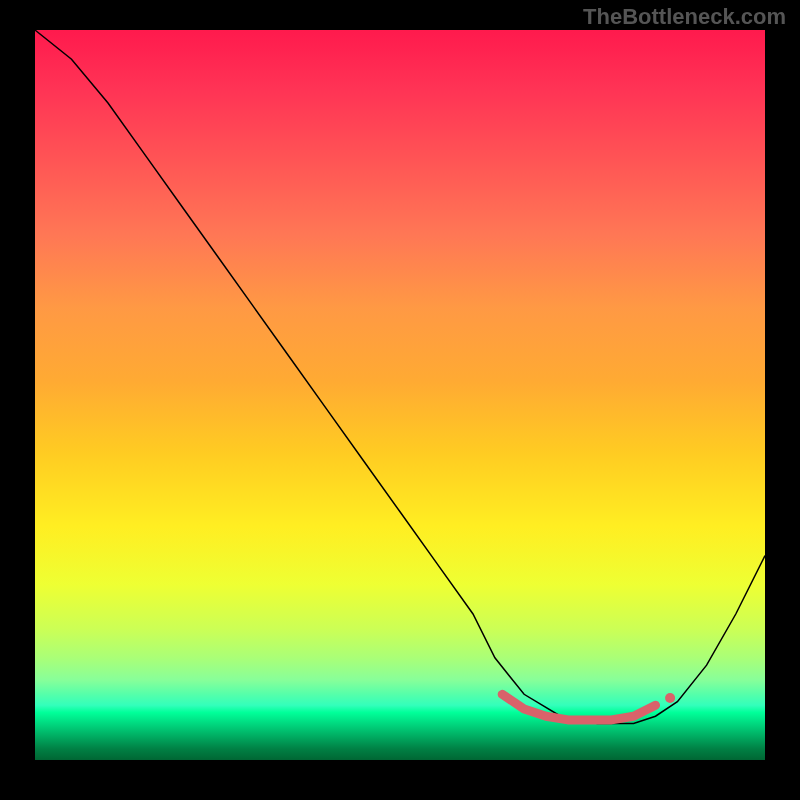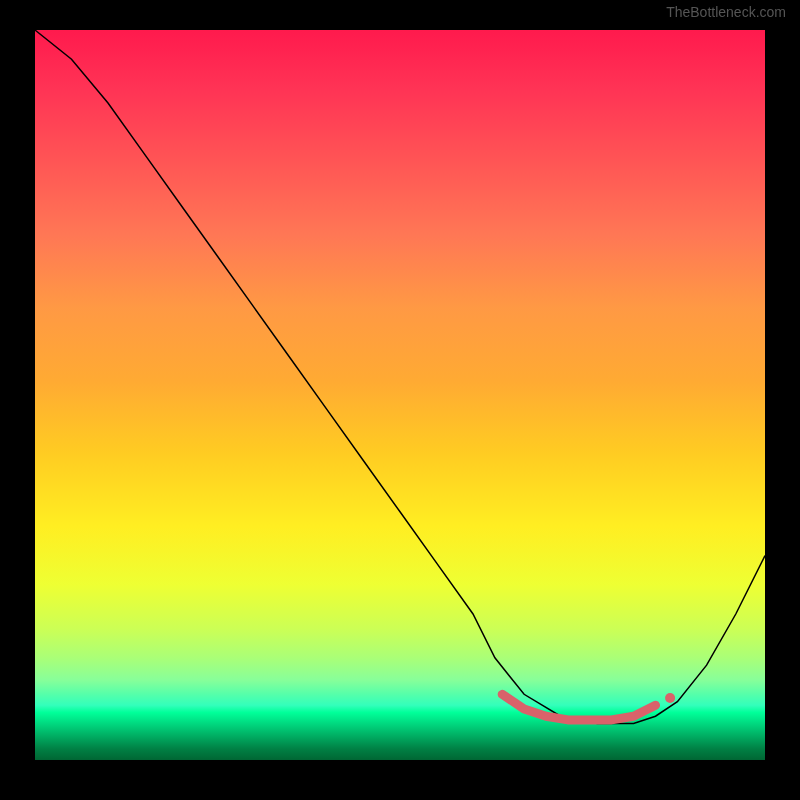--- a/index.html
+++ b/index.html
@@ -8,22 +8,22 @@
     height: 800px;
     background: #000;
     position: relative;
     font-family: Arial, sans-serif;
   }
   .watermark {
     position: absolute;
     top: 4px;
     right: 14px;
     color: #555;
-    font-size: 14px;
-    font-weight: 400;
+    font-size: 22px;
+    font-weight: 700;
     z-index: 10;
   }
   .plot-area {
     position: absolute;
     left: 35px;
     top: 30px;
     width: 730px;
     height: 730px;
     background: linear-gradient(to bottom,
       #ff1a4d 0%,

